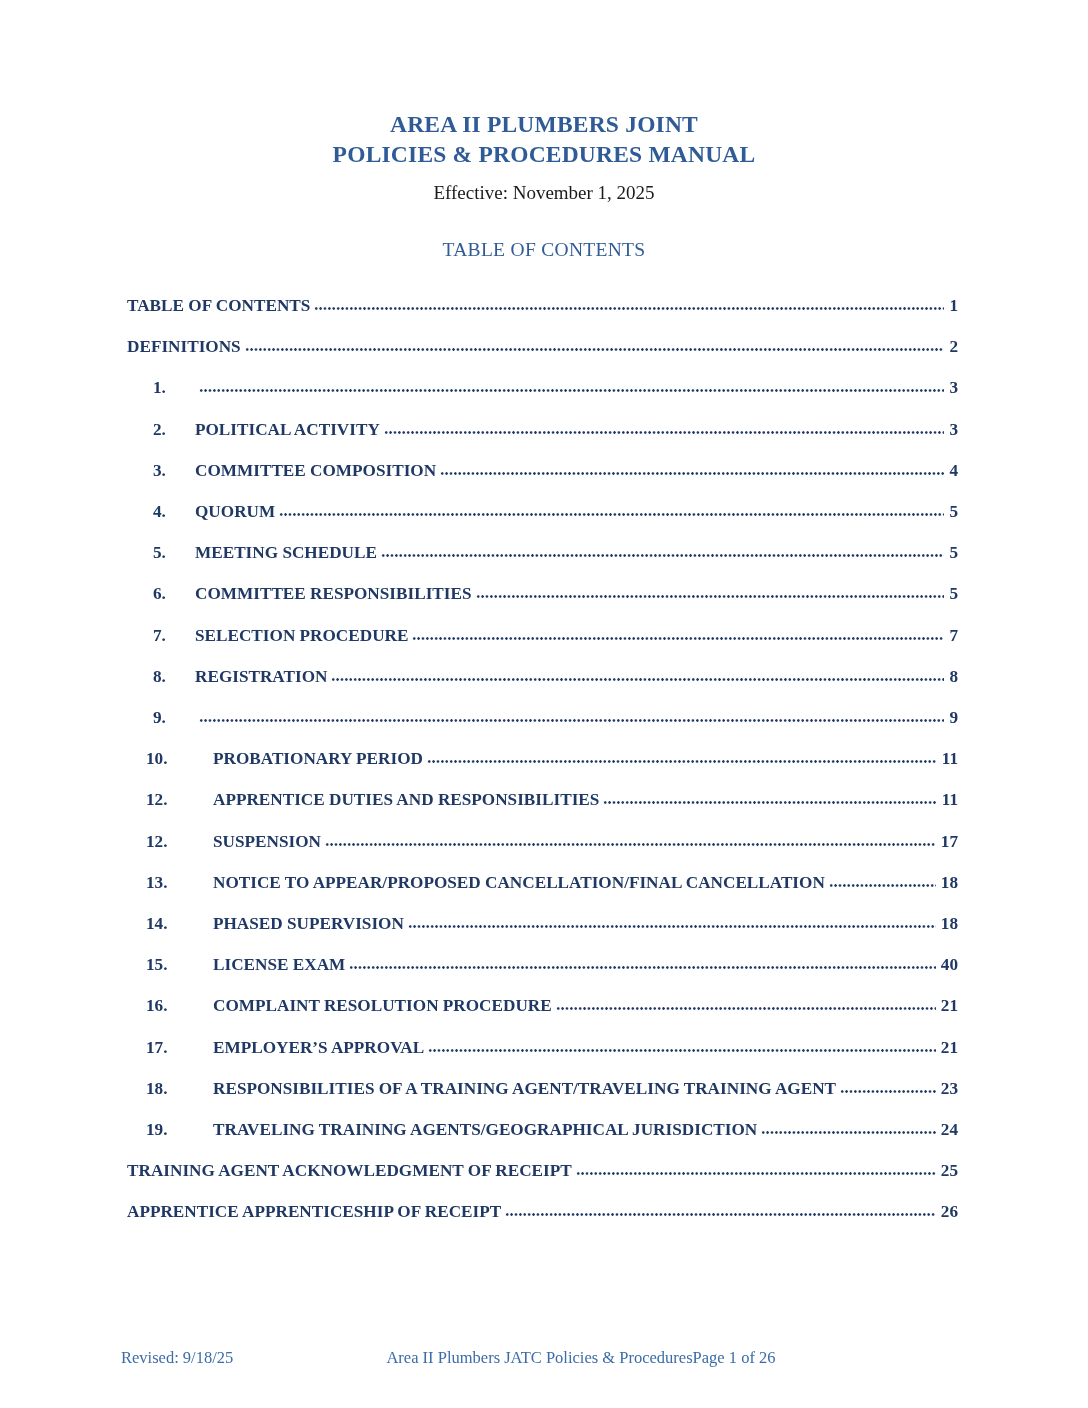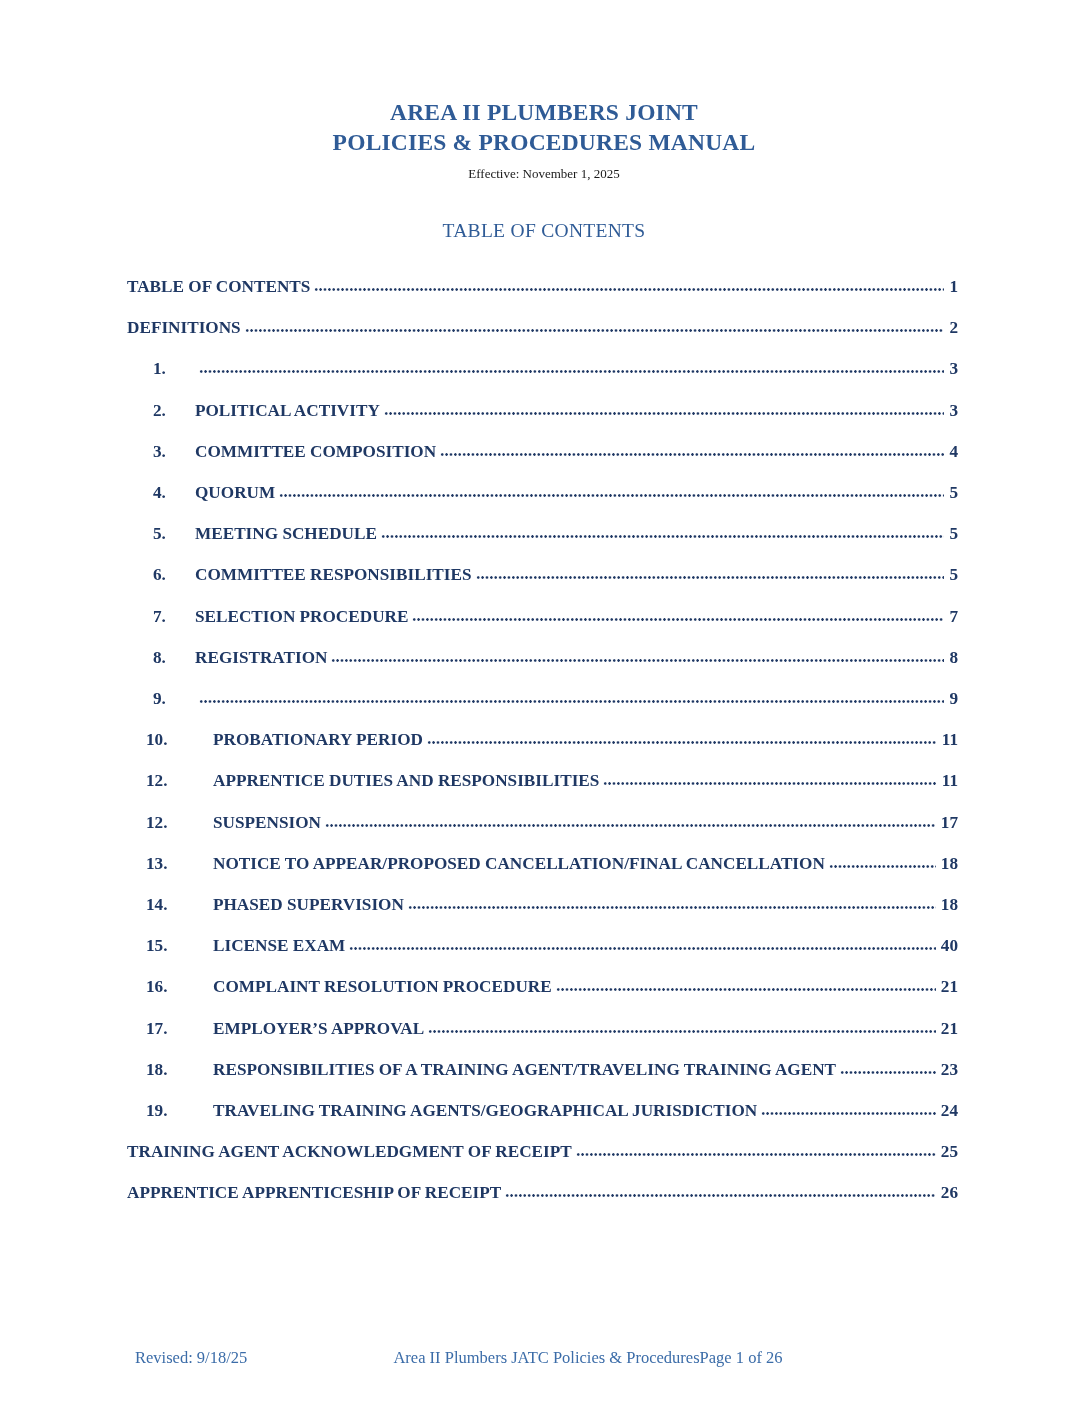--- a/index.html
+++ b/index.html
@@ -18,30 +18,30 @@
     position: absolute;
     inset: 0;
     background: #ffffff;
   }
   
   .doc-header {
     padding-top: 97px;
     text-align: center;
   }
   .doc-title {
-    margin: 0;
+    margin: 12px;
     font-size: 23.5px;
     font-weight: bold;
     line-height: 30px;
     color: var(--title-blue, #2f5b96);
     letter-spacing: 0.2px;
   }
   .effective-date {
     margin-top: 5px;
-    font-size: 13px;
+    font-size: 19px;
     line-height: 23px;
     color: var(--date-black, #1a1a1a);
   }
   
   .toc-heading {
     margin: 33px 0 0 0;
     text-align: center;
     font-size: 19.5px;
     font-weight: normal;
     line-height: 26px;
@@ -84,21 +84,21 @@
     background-repeat: repeat-x;
     background-position: left center;
   }
   .toc-page {
     flex: 0 0 auto;
     white-space: nowrap;
   }
   
   .doc-footer {
     position: absolute;
-    left: 135px;
+    left: 121px;
     right: 130px;
     bottom: 40px;
     display: grid;
     grid-template-columns: 1fr auto 1fr;
     font-size: 16.5px;
     line-height: 21px;
     color: var(--footer-blue, #3b6ca8);
   }
   .footer-left   { text-align: left;   white-space: nowrap; }
   .footer-center { text-align: center; white-space: nowrap; }

